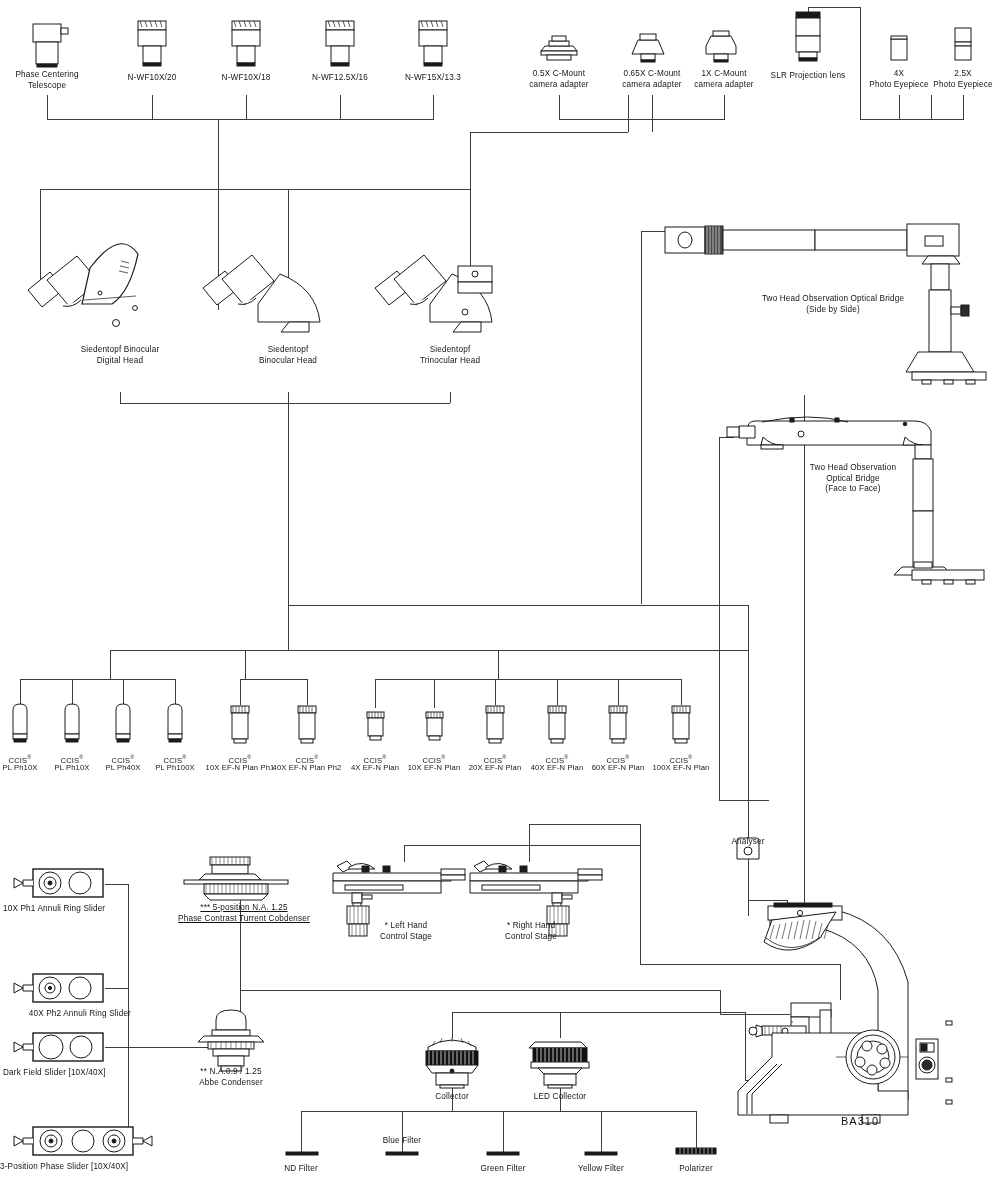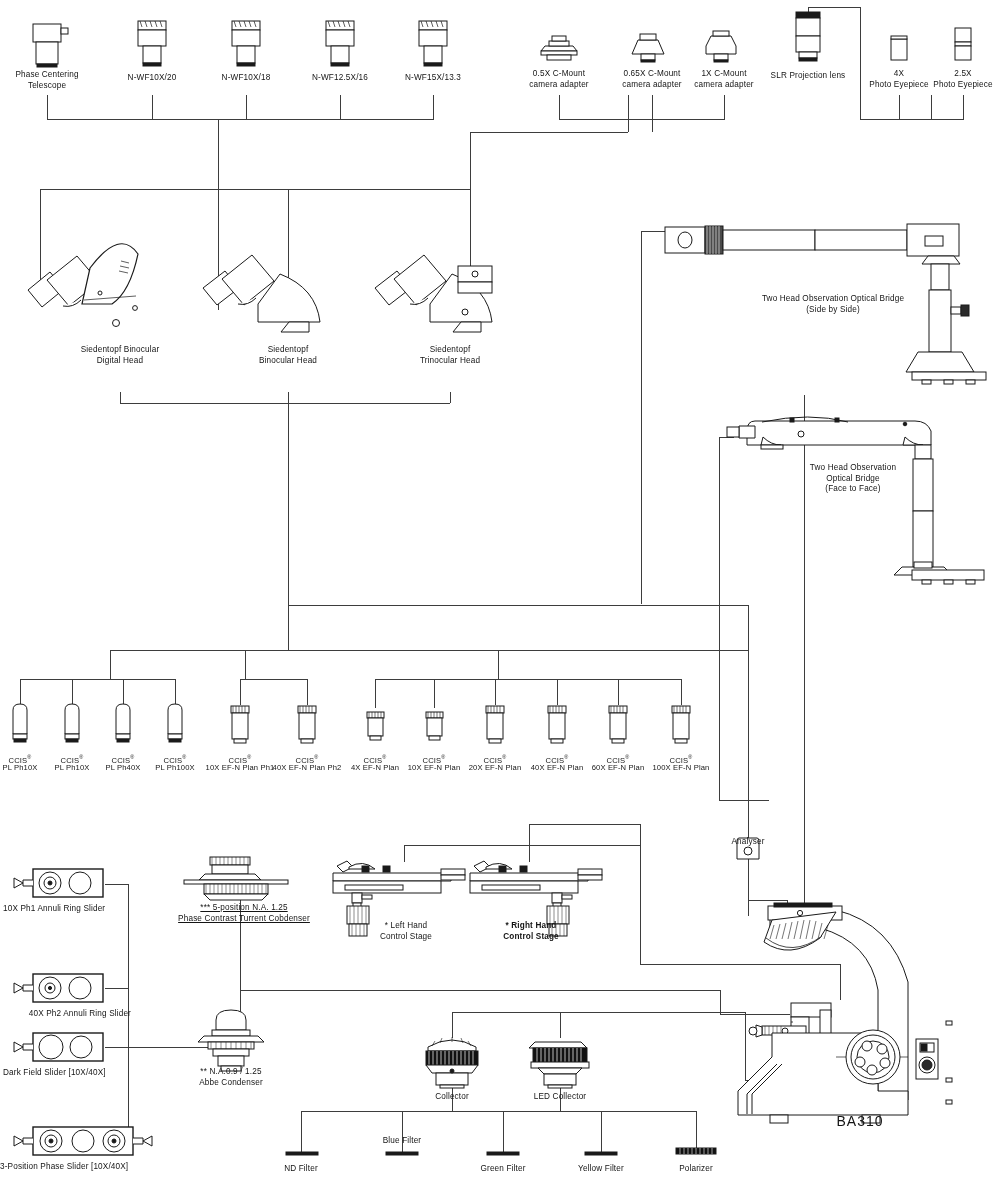--- a/index.html
+++ b/index.html
@@ -3,21 +3,21 @@
 <meta charset="utf-8">
 <style>
   html,body{margin:0;padding:0;background:#ffffff;}
   body{width:1000px;height:1178px;position:relative;overflow:hidden;
        font-family:"Liberation Sans", sans-serif;color:#1a1a1a;}
   #stage{position:absolute;left:0;top:0;width:913px;height:1178px;}
   svg.layer{position:absolute;left:0;top:0;width:1000px;height:1178px;}
   .lbl{position:absolute;text-align:center;font-size:8.2px;line-height:10.5px;
        letter-spacing:.15px;color:#141414;white-space:pre-line;}
   .lbl.sm{font-size:7.6px;line-height:9.6px;}
-  .lbl.bg{font-size:14px;line-height:11px;}
+  .lbl.bg{font-size:11px;line-height:11px;}
   .sup{font-size:5.4px;vertical-align:super;}
 </style>
 </head>
 <body>
 
 <div id="stage">
 
   <svg class="layer" viewBox="0 0 1000 1178">
     <g fill="none" stroke="#3d3d3d" stroke-width="1" shape-rendering="crispEdges">
 
@@ -639,21 +639,21 @@
   <div class="lbl" style="left:3px;top:1068px;width:126px;text-align:left;">Dark Field Slider [10X/40X]</div>
   <div class="lbl" style="left:0px;top:1162px;width:150px;text-align:left;">3-Position Phase Slider [10X/40X]</div>
 
   <div class="lbl" style="left:154px;top:903px;width:180px;text-decoration:underline;">*** 5-position N.A. 1.25
 Phase Contrast Turrent Cobdenser</div>
   <div class="lbl" style="left:171px;top:1067px;width:120px;">** N.A.0.9 / 1.25
 Abbe Condenser</div>
 
   <div class="lbl" style="left:356px;top:921px;width:100px;">*  Left Hand
 Control Stage</div>
-  <div class="lbl" style="left:481px;top:921px;width:100px;font-weight:bold;">*  Right Hand
+  <div class="lbl" style="left:481px;top:921px;width:100px;">*  Right Hand
 Control Stage</div>
 
   <div class="lbl" style="left:412px;top:1092px;width:80px;">Collector</div>
   <div class="lbl" style="left:515px;top:1092px;width:90px;">LED Collector</div>
 
   <div class="lbl" style="left:261px;top:1164px;width:80px;">ND Filter</div>
   <div class="lbl" style="left:362px;top:1136px;width:80px;">Blue Filter</div>
   <div class="lbl" style="left:463px;top:1164px;width:80px;">Green Filter</div>
   <div class="lbl" style="left:561px;top:1164px;width:80px;">Yellow Filter</div>
   <div class="lbl" style="left:656px;top:1164px;width:80px;">Polarizer</div>

